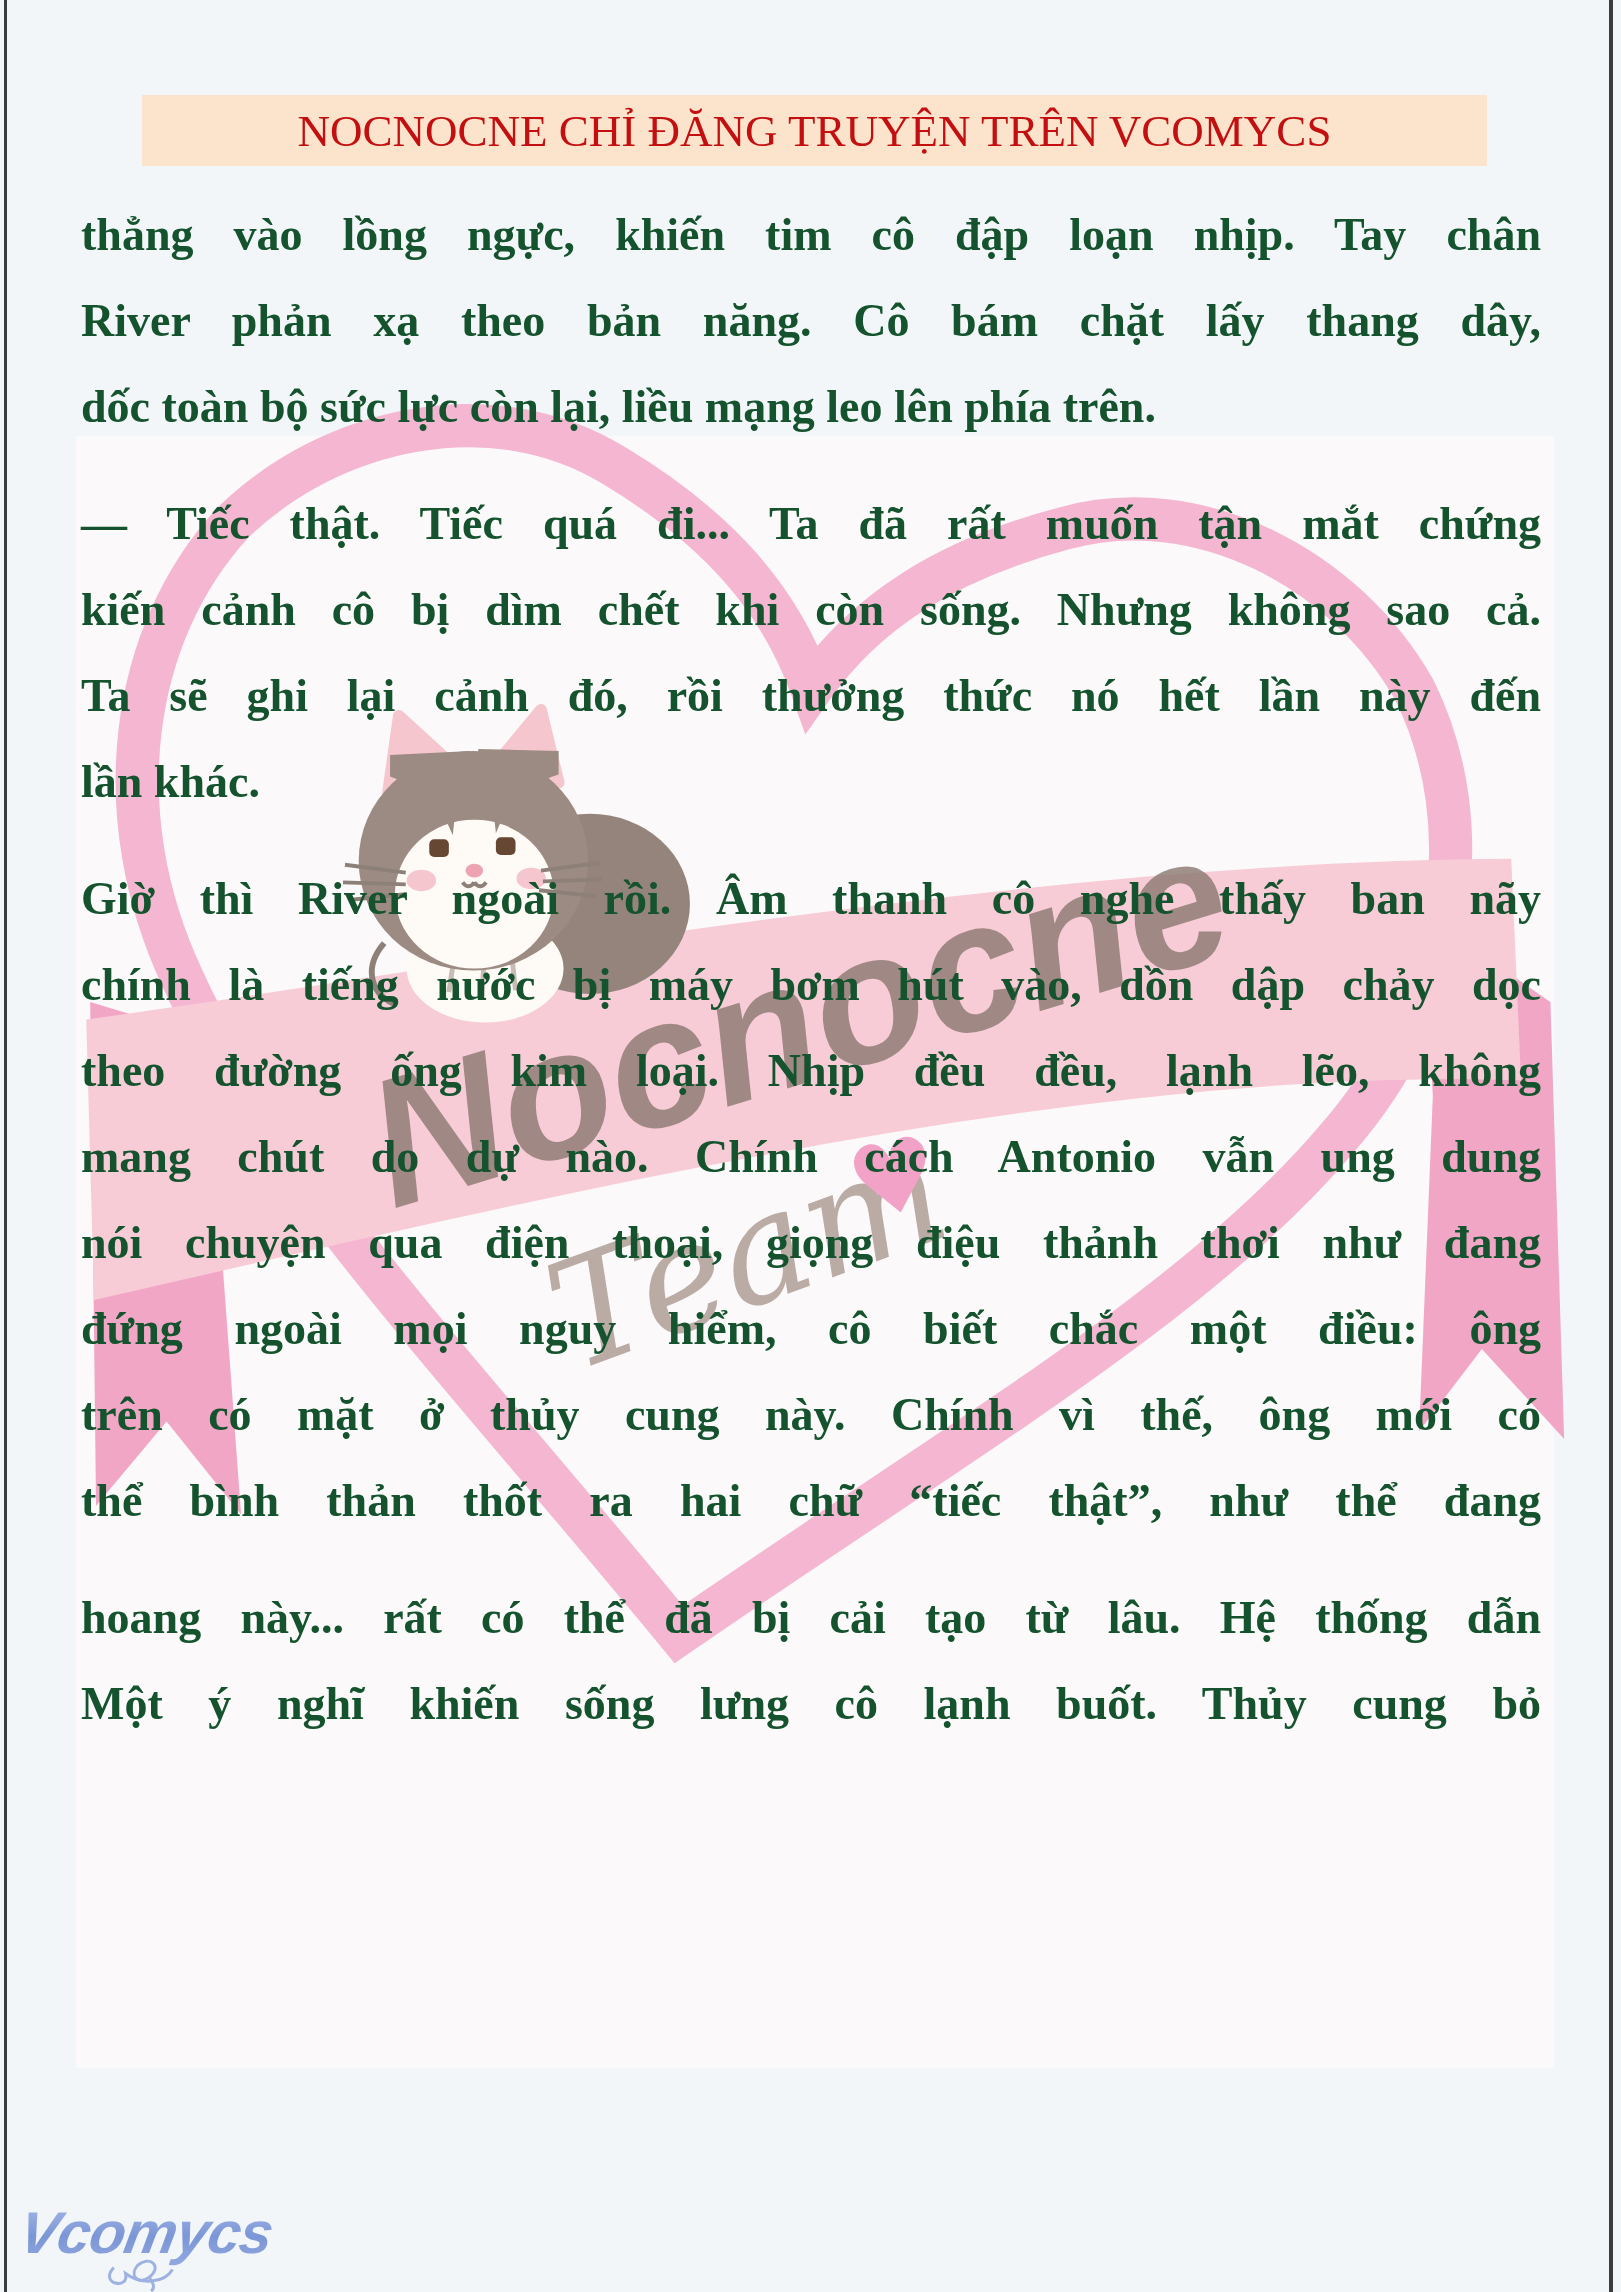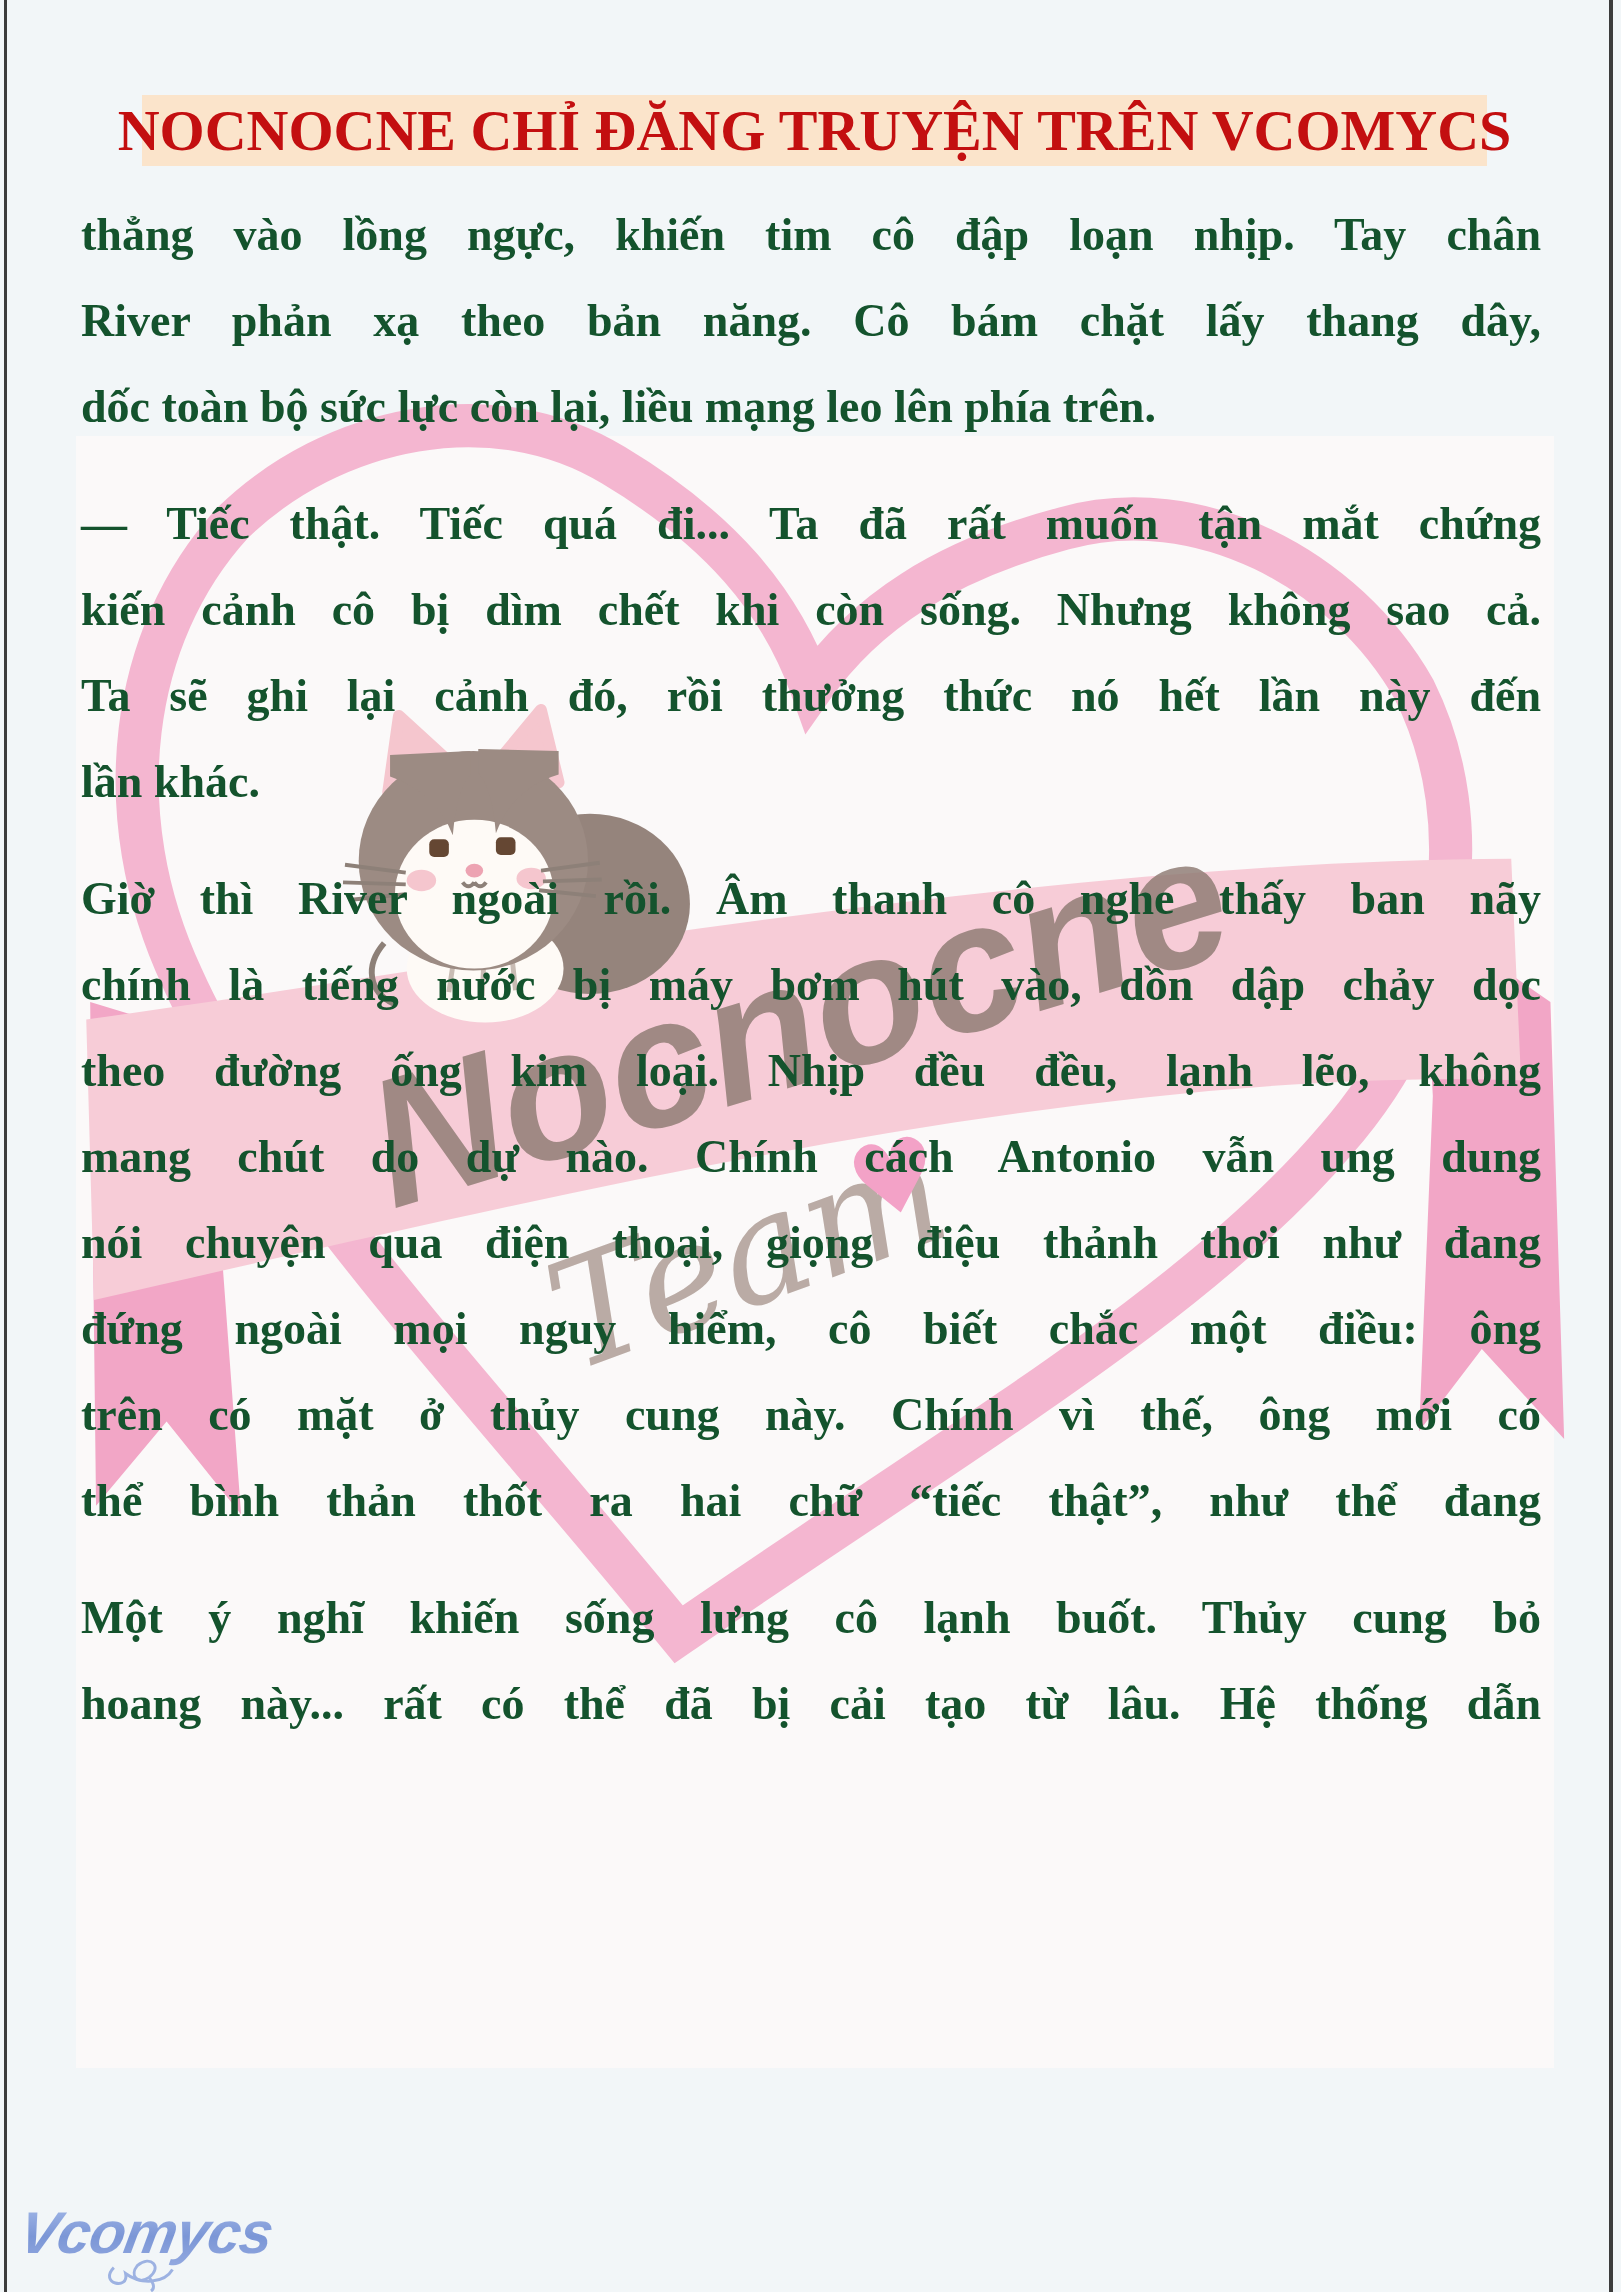--- a/index.html
+++ b/index.html
@@ -19,21 +19,21 @@
         text-align:center;line-height:245px;}
   .wm-team{position:absolute;left:544px;top:1142px;width:402px;height:225px;
         transform:rotate(-20deg);font-family:"DejaVu Serif",serif;font-style:italic;
         font-size:149px;color:#a8968e;opacity:.78;text-align:center;line-height:225px;}
   .wm-small-heart{position:absolute;left:849px;top:1129px;font-size:100px;line-height:100px;
         color:#f3a2c7;transform:rotate(-12deg);font-family:"DejaVu Sans",sans-serif;}
 
   
   .header{position:absolute;left:142px;top:95px;width:1345px;height:71px;background:#fbe4cb;
         display:flex;align-items:center;justify-content:center;}
-  .header span{font-weight:700;font-size:58px;color:#c30f10;white-space:nowrap;}
+  .header span{font-weight:400;font-size:45px;color:#c30f10;white-space:nowrap;}
 
   
   .body-text{position:absolute;left:81px;top:192px;width:1460px;color:#14532d;
         font-size:46px;line-height:86px;font-weight:700;}
   .para{margin:0 0 31px 0;}
   .para.italic{font-style:italic;}
   .line{text-align:justify;text-align-last:justify;white-space:normal;}
   .line.noj{text-align-last:left;}
 
   
@@ -115,22 +115,22 @@
         <div class="line">theo đường ống kim loại. Nhịp đều đều, lạnh lẽo, không</div>
         <div class="line">mang chút do dự nào. Chính cách Antonio vẫn ung dung</div>
         <div class="line">nói chuyện qua điện thoại, giọng điệu thảnh thơi như đang</div>
         <div class="line">đứng ngoài mọi nguy hiểm, cô biết chắc một điều: ông</div>
         <div class="line">trên có mặt ở thủy cung này. Chính vì thế, ông mới có</div>
         <div class="line">thể bình thản thốt ra hai chữ “tiếc thật”, như thể đang</div>
       </div>
       <div class="para italic">
       </div>
       <div class="para">
+        <div class="line">hoang này... rất có thể đã bị cải tạo từ lâu. Hệ thống dẫn</div>
         <div class="line">Một ý nghĩ khiến sống lưng cô lạnh buốt. Thủy cung bỏ</div>
-        <div class="line">hoang này... rất có thể đã bị cải tạo từ lâu. Hệ thống dẫn</div>
       </div>
     </div>
 
   <div class="logo">
     <span class="logo-text">Vcomycs</span>
     <svg class="rose" width="108" height="43" viewBox="0 0 110 44" xmlns="http://www.w3.org/2000/svg">
       <path d="M18,18 C2,34 34,42 30,24 C46,36 70,34 78,20" fill="none" stroke="#9db2e2" stroke-width="3"></path>
       <path d="M42,16 c14,-12 26,2 12,12 c-12,8 -20,-2 -12,-12 Z" fill="none" stroke="#9db2e2" stroke-width="3"></path>
       <path d="M54,28 q8,10 2,14" fill="none" stroke="#9db2e2" stroke-width="3"></path>
     </svg>

